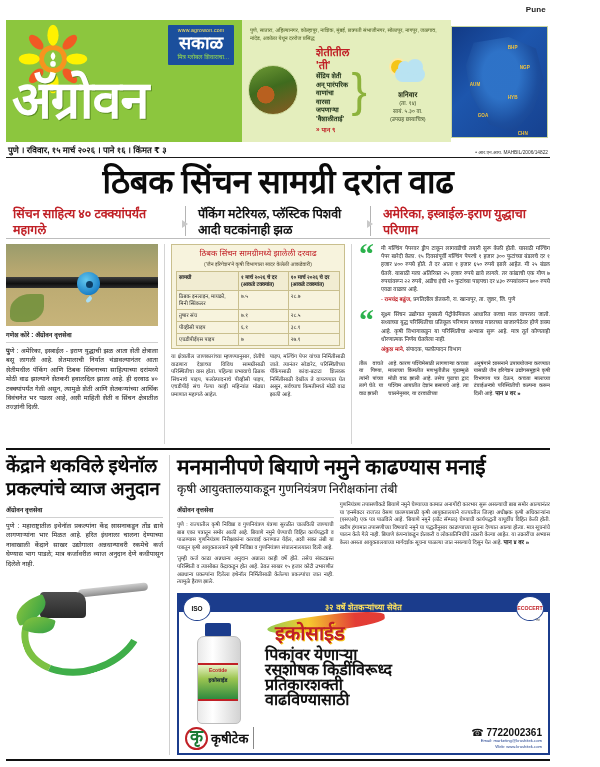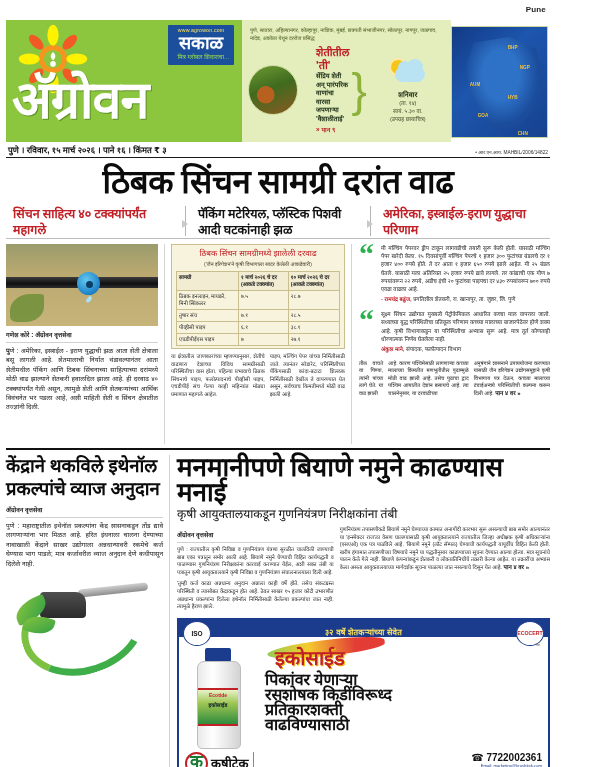--- a/index.html
+++ b/index.html
@@ -430,21 +430,21 @@
   }
   .sub2 {
     font-size: 10.5px;
     line-height: 14px;
     color: #111;
     font-weight: normal;
     margin-top: 1px;
     font-family: "Liberation Serif", "DejaVu Serif", serif;
   }
   .head3 {
-    font-size: 26px;
+    font-size: 21px;
     line-height: 25px;
     font-weight: bold;
     color: #0b0b0b;
     font-family: "Liberation Serif", "DejaVu Serif", serif;
   }
   .sub3 {
     font-size: 12px;
     line-height: 16px;
     color: #111;
     margin-top: 1px;

